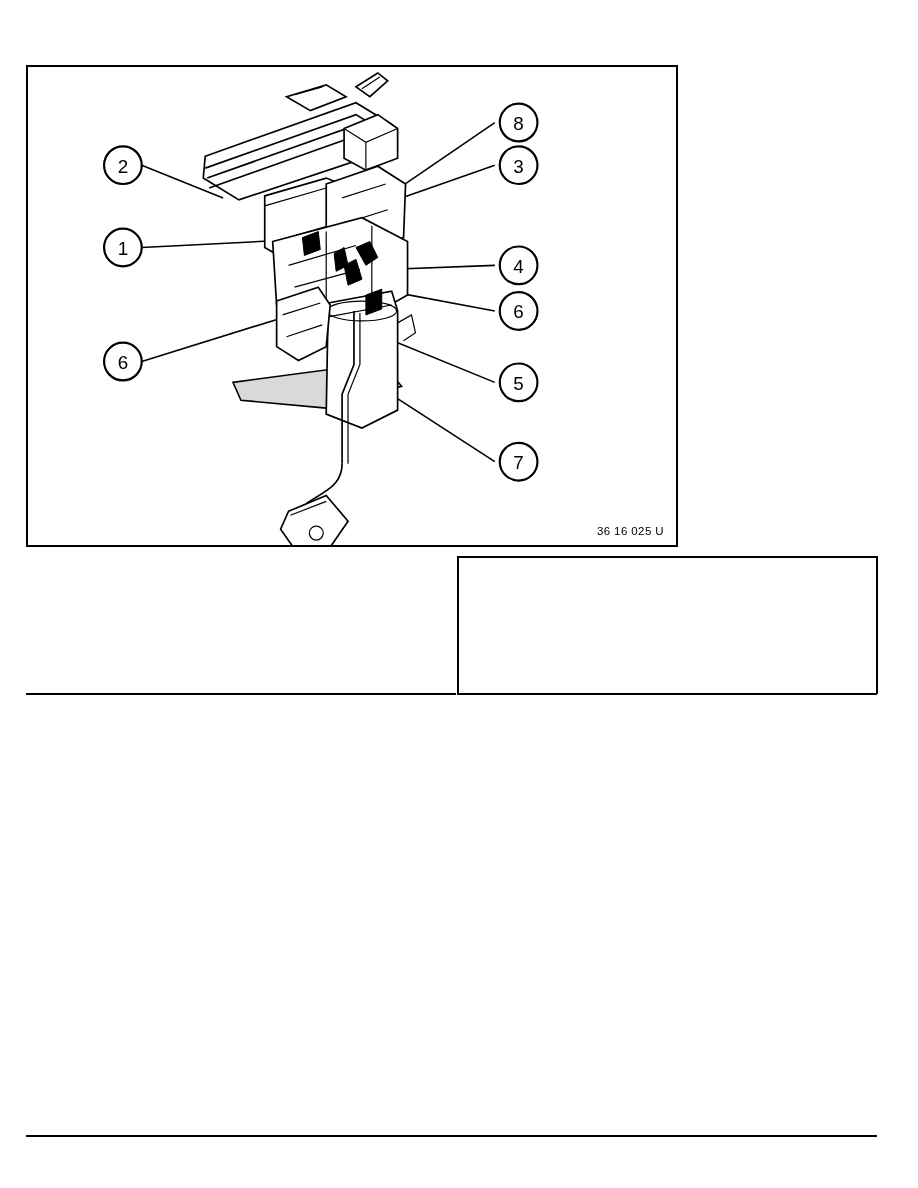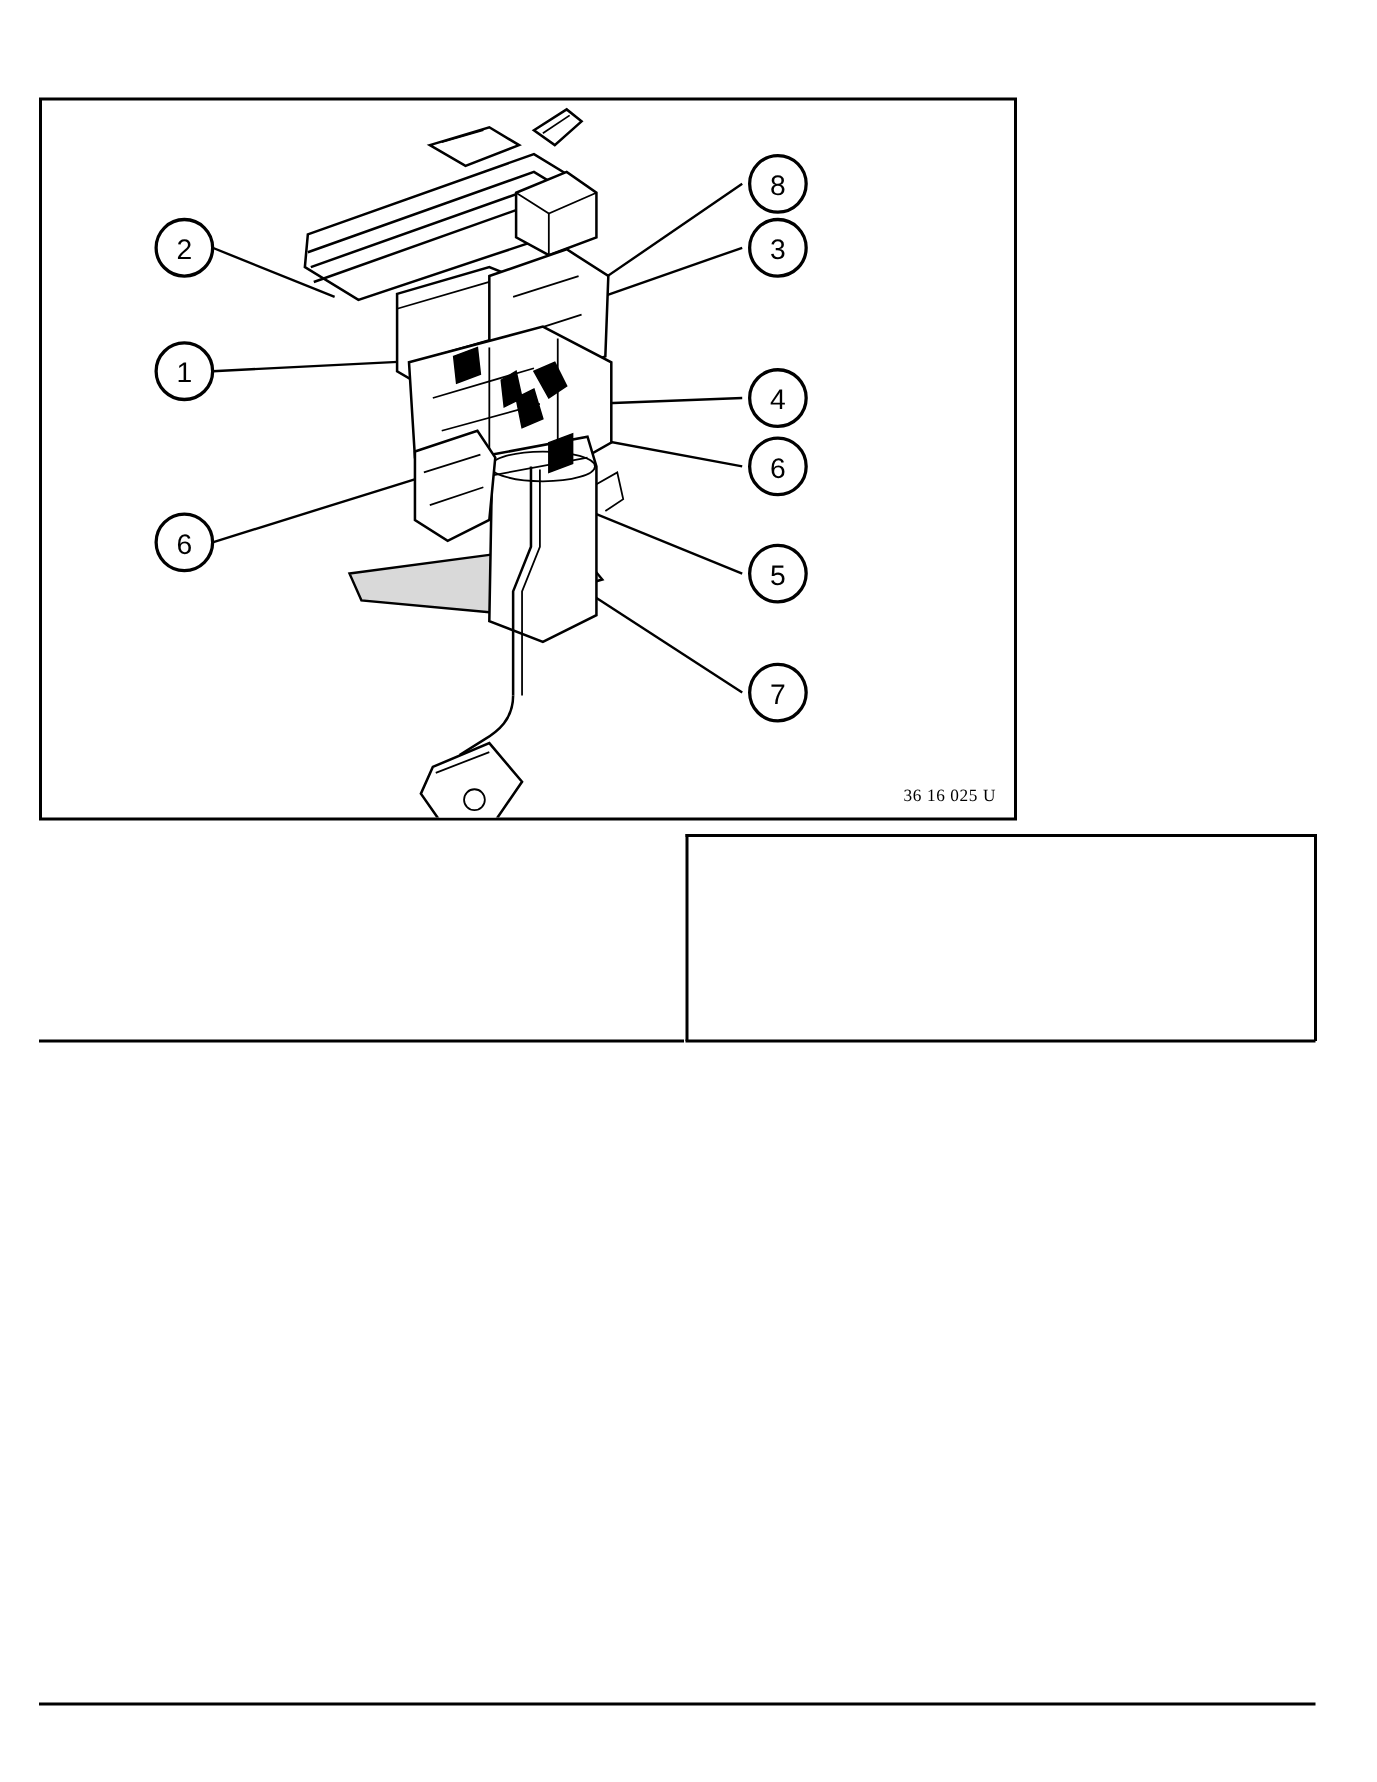--- a/index.html
+++ b/index.html
@@ -36,21 +36,21 @@
     height: 100%;
     display: block;
   }
 
   #figure-code {
     position: absolute;
     right: 12px;
     bottom: 8px;
     font-size: 11.5px;
     letter-spacing: 0.4px;
-    font-family: Liberation Serif, serif;
+    font-family: Liberation Sans, sans-serif;
     white-space: nowrap;
   }
 
   
   .rule {
     position: absolute;
     background: #000000;
   }
   #rule-left-bottom {
     left: 26px;

